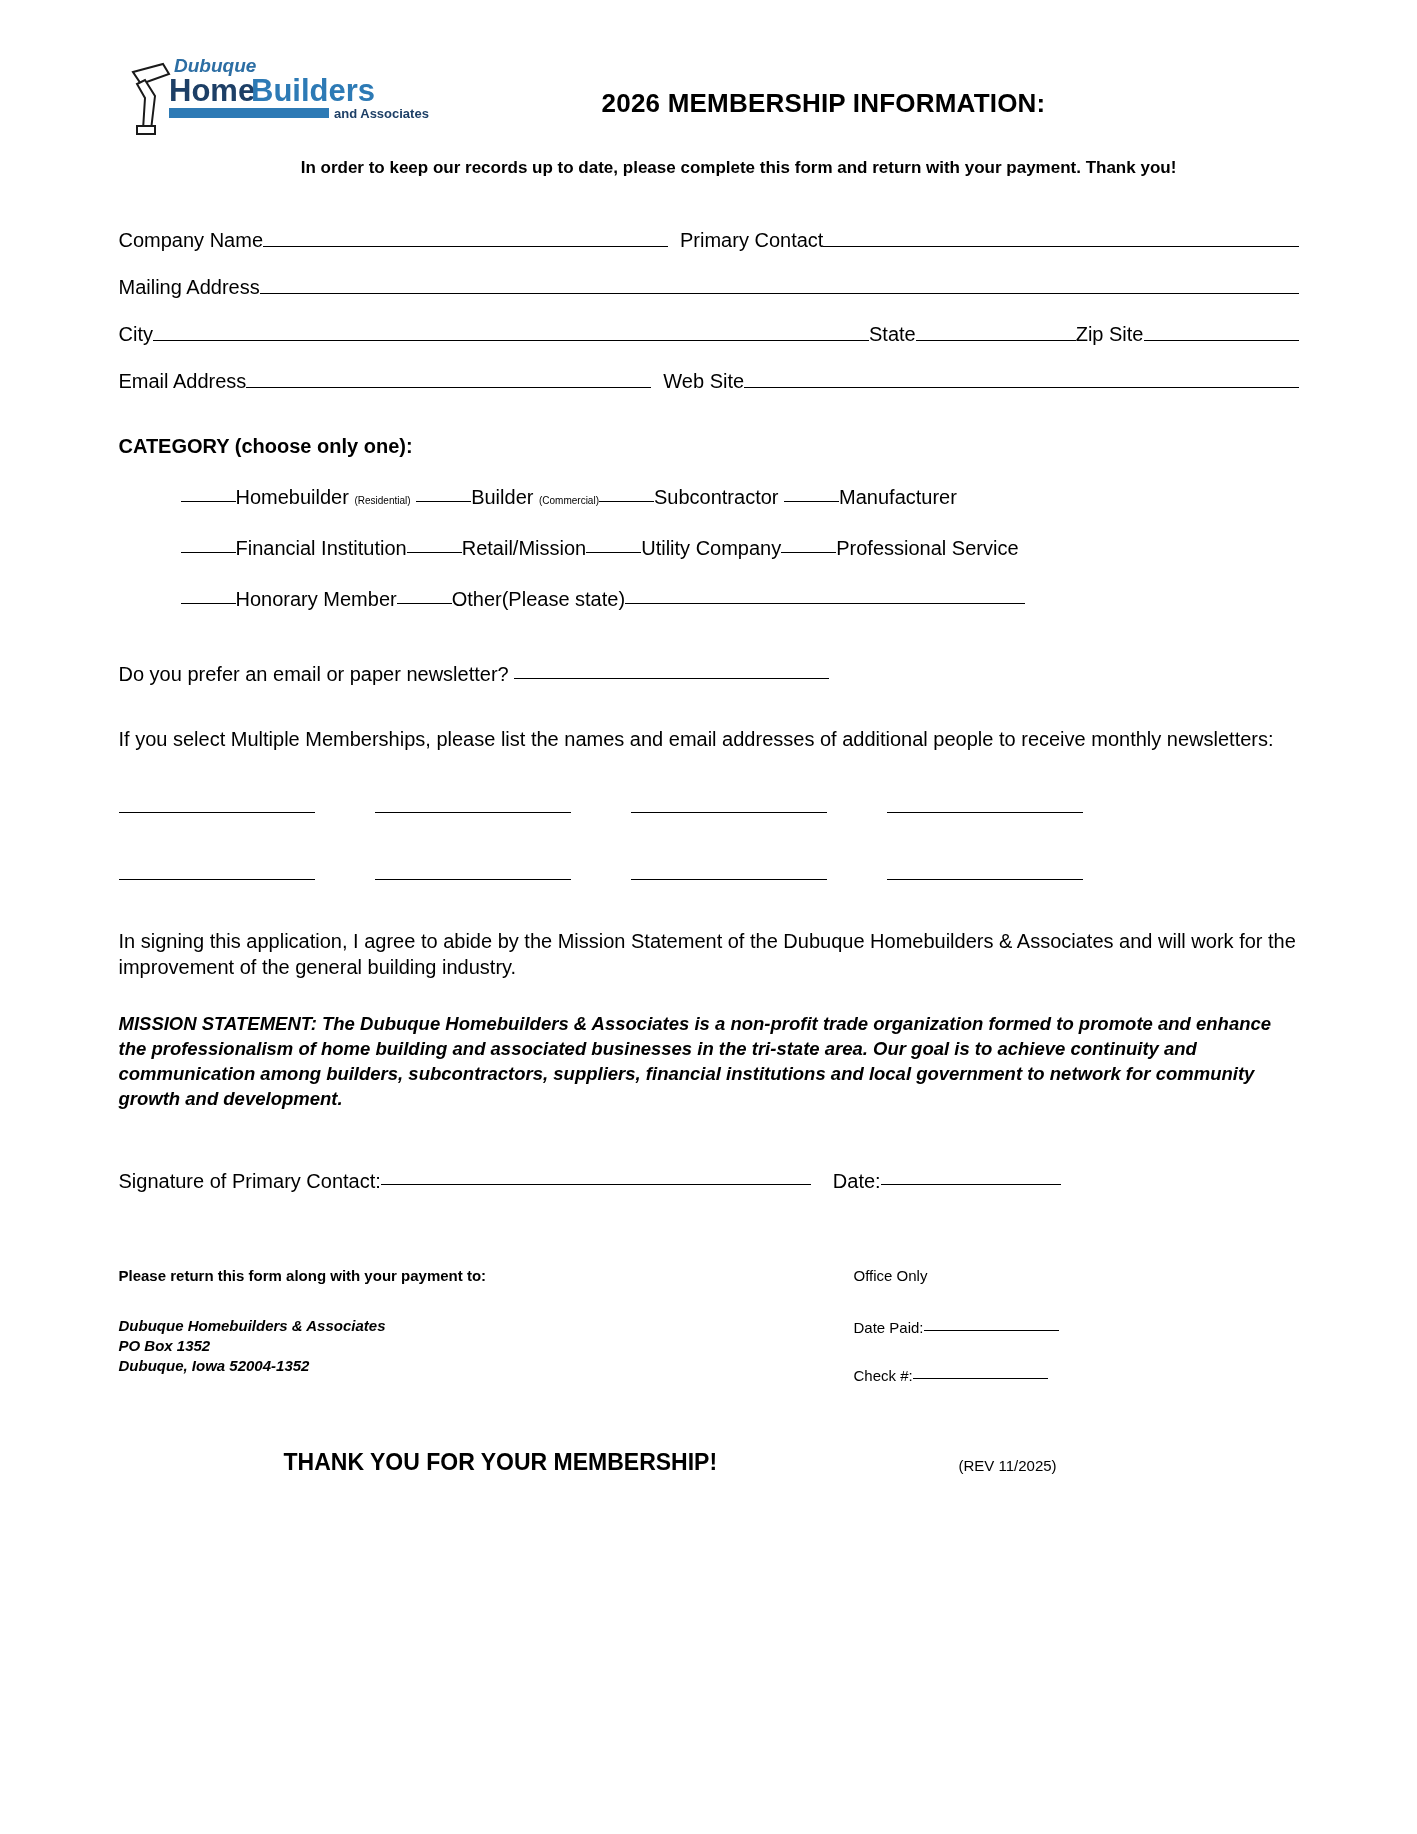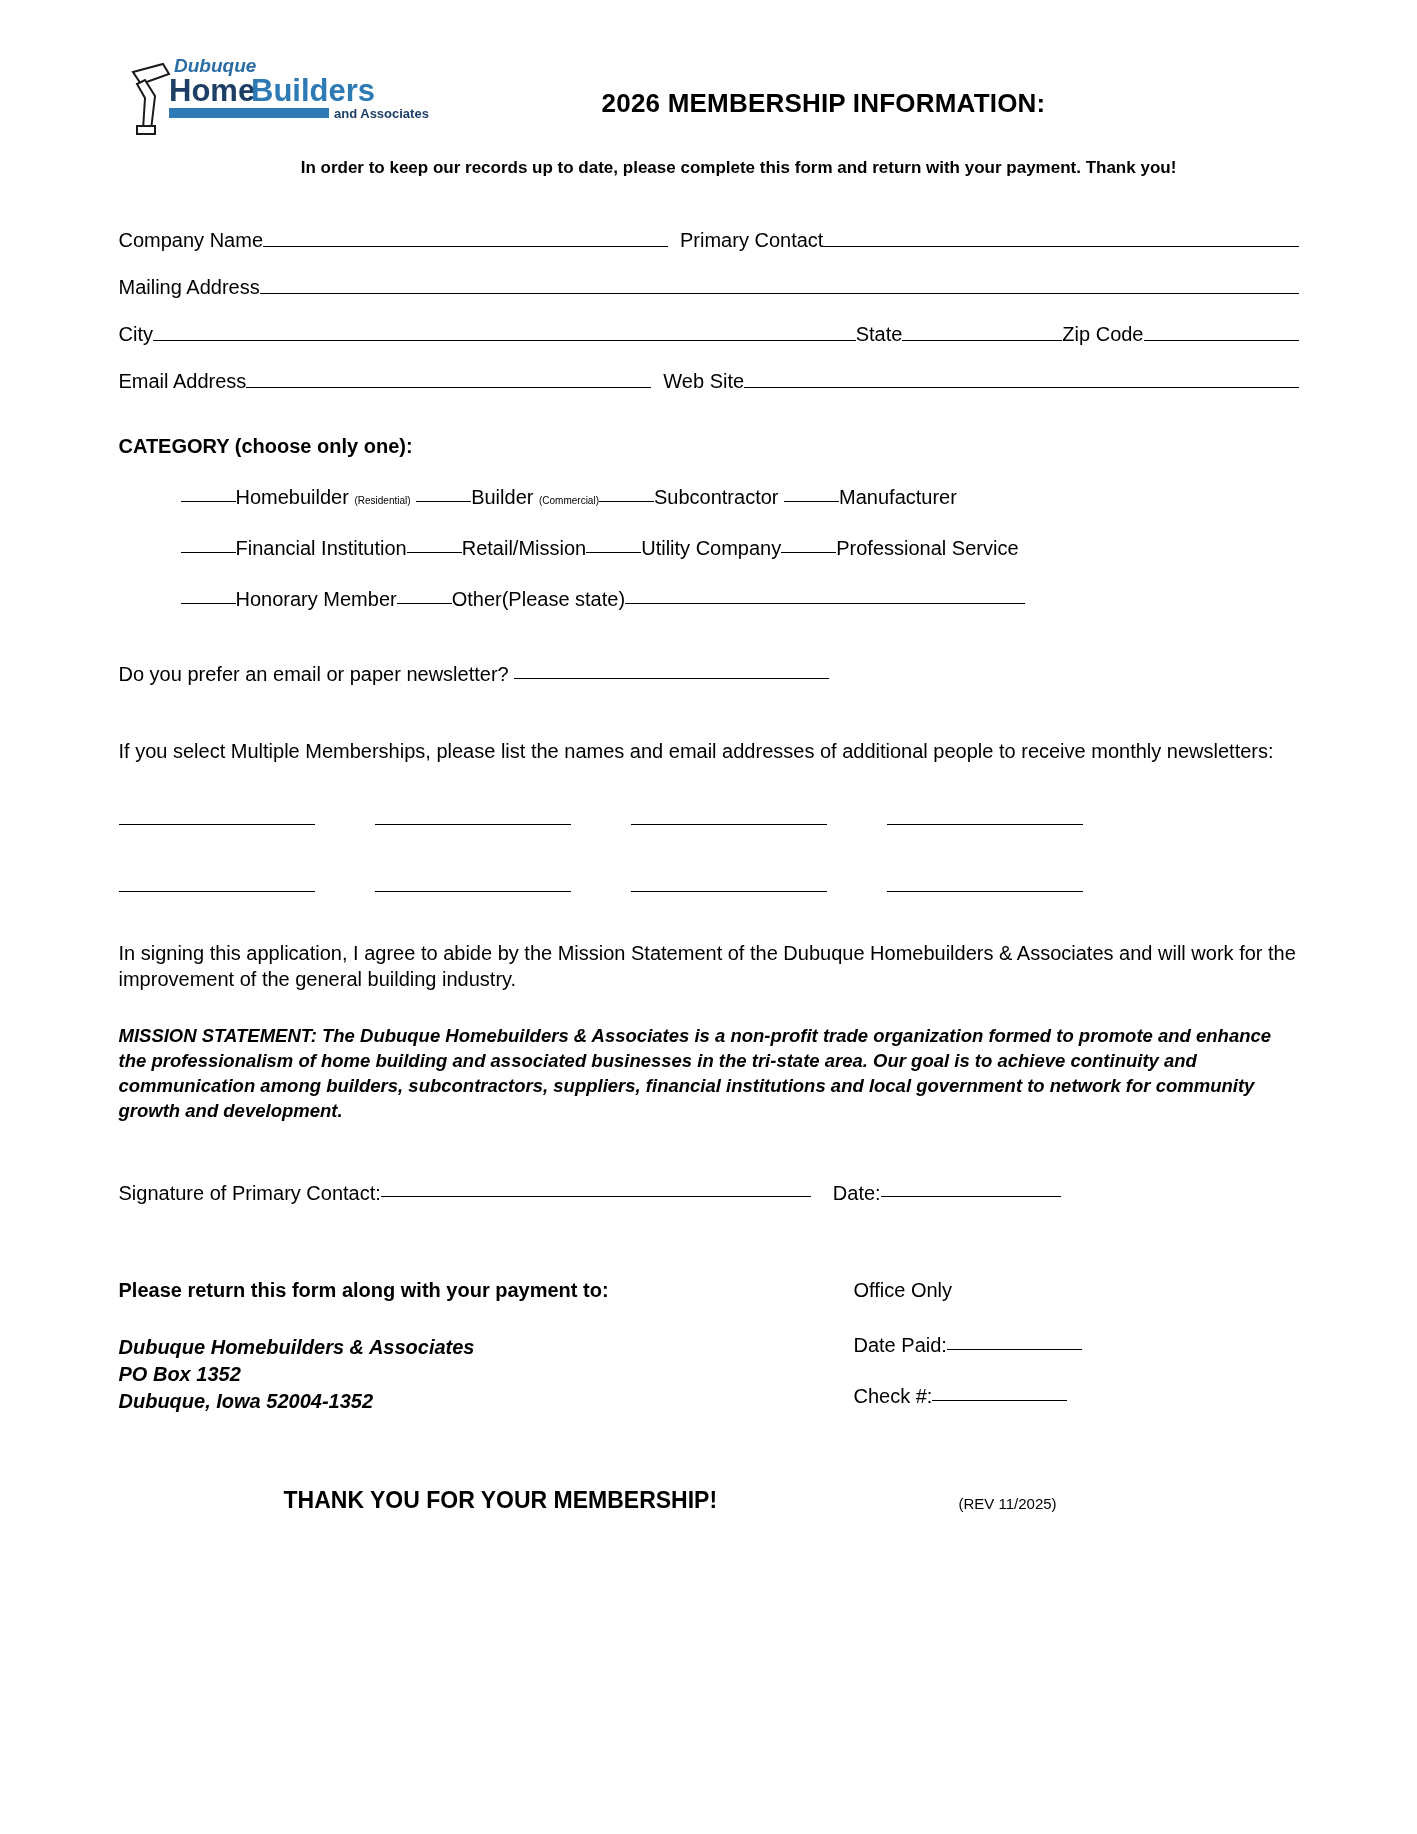--- a/index.html
+++ b/index.html
@@ -130,21 +130,21 @@
   }
   .membership .sub .two { margin-left: 88px; }
 
   .q-line {
     margin-top: 52px;
     font-size: 20px;
   }
   .q-line .blank { width: 315px; }
 
   .para {
-    margin-top: 52px;
+    margin-top: 40px;
     font-size: 20px;
     line-height: 1.3;
   }
 
   .blank-grid {
     margin-top: 42px;
   }
   .blank-grid .grow {
     display: flex;
     margin-bottom: 48px;
@@ -190,21 +190,21 @@
     flex: 0 0 180px;
     border-bottom: 1.6px solid #000;
     height: 19px;
     position: relative;
     top: -3px;
   }
 
   .footer {
     margin-top: 74px;
     position: relative;
-    font-size: 20px;
+    font-size: 15px;
   }
   .footer .left-col { width: 700px; }
   .footer .ret-head { font-weight: bold; }
   .footer .addr {
     margin-top: 32px;
     font-weight: bold;
     line-height: 1.35;
     font-style: italic;
   }
   .footer .office {
@@ -276,21 +276,21 @@
       <div class="row">
         <span class="lbl">Mailing Address</span>
         <span class="fill"></span>
       </div>
 
       <div class="row">
         <span class="lbl">City</span>
         <span class="fill"></span>
         <span class="lbl">State</span>
         <span class="fill w3"></span>
-        <span class="lbl">Zip Code</span>
+        <span class="lbl">Zip Site</span>
         <span class="fill w4"></span>
       </div>
 
 
       <div class="row">
         <span class="lbl">Email Address</span>
         <span class="fill w1"></span>
         <span class="gap"></span>
         <span class="lbl">Web Site</span>
         <span class="fill"></span>

